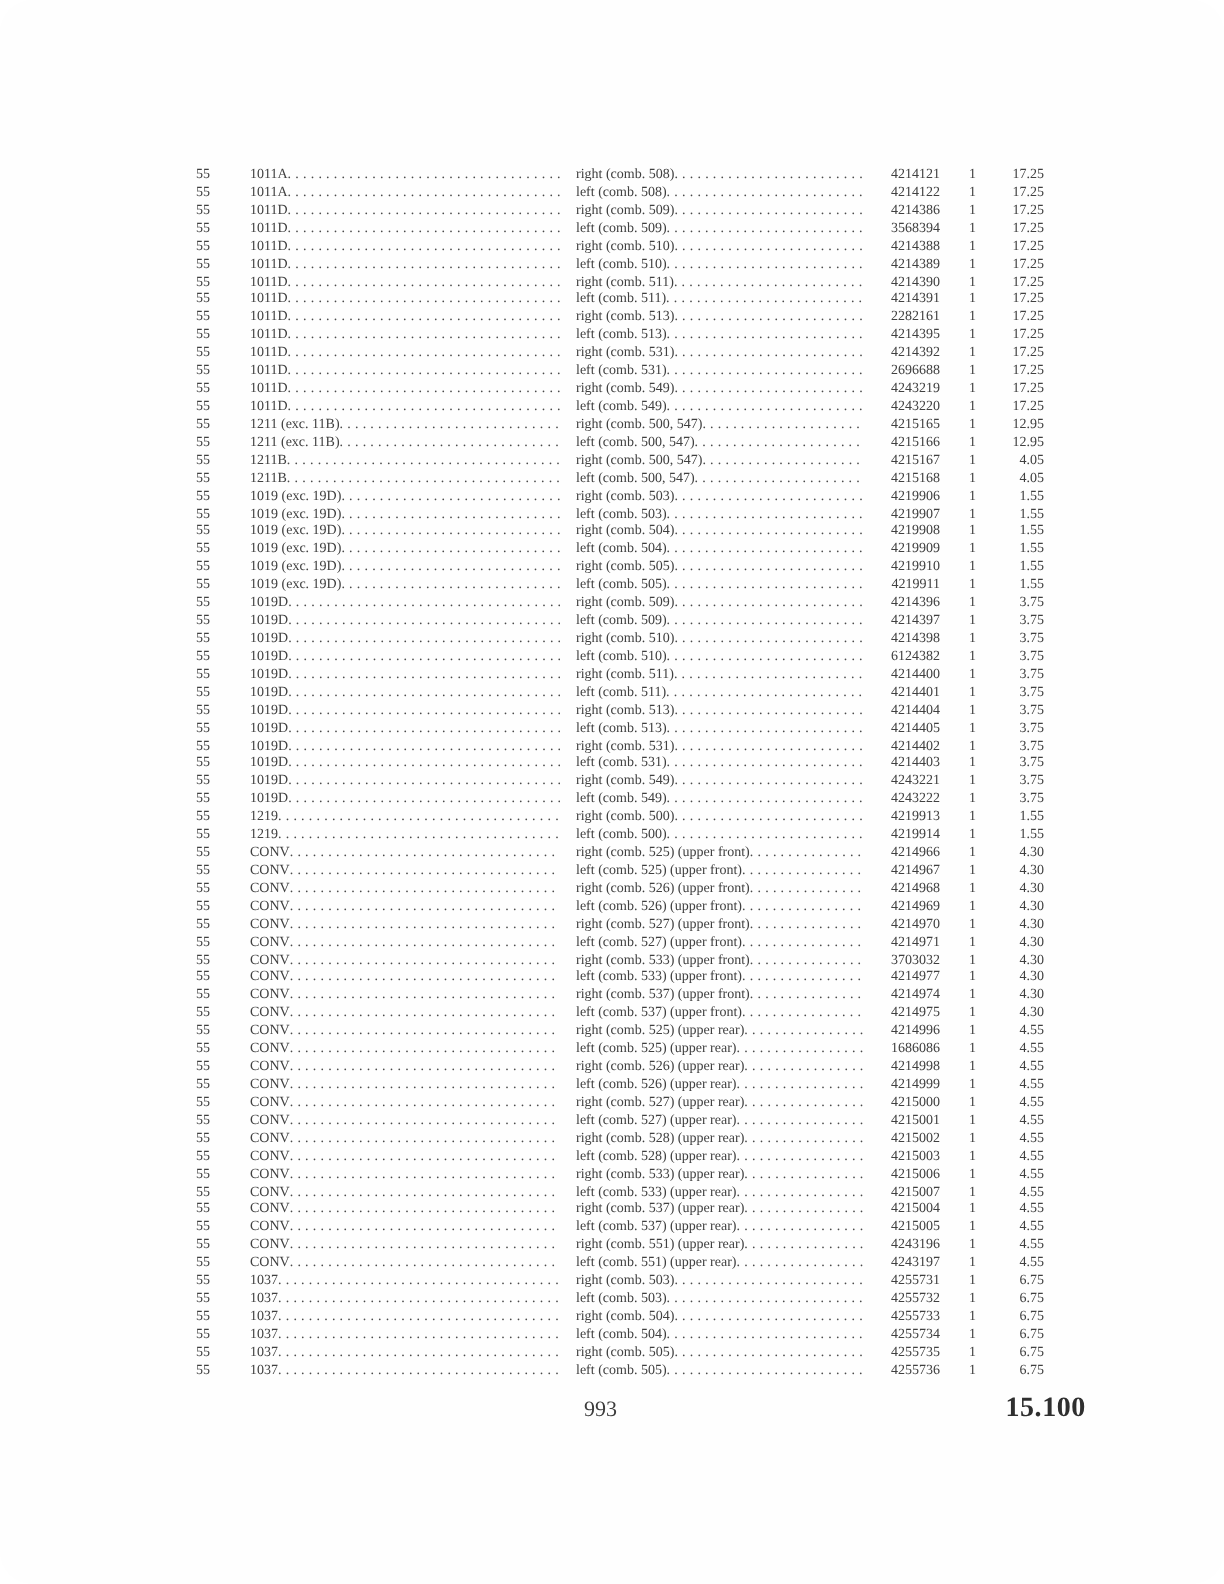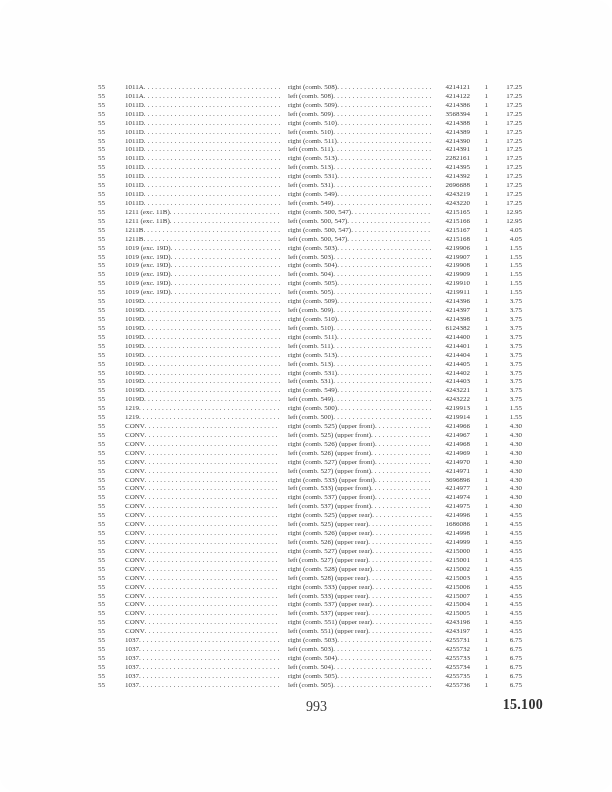--- a/index.html
+++ b/index.html
@@ -70,23 +70,23 @@
     flex: none;
     text-align: right;
   }
   .c-price {
     width: 34px;
     flex: none;
     text-align: right;
   }
   .footer-page {
     position: absolute;
-    left: 306px;
+    left: 292px;
     top: 699px;
-    font-size: 14px;
+    font-size: 11px;
     color: #3c3c3c;
   }
   .footer-section {
     position: absolute;
     right: 69px;
     top: 697px;
     font-size: 14px;
     font-weight: bold;
     letter-spacing: 0.3px;
     color: #2f2f2f;
@@ -717,21 +717,21 @@
       <div class="row">
       <span class="c-model">55</span>
       <span class="c-name">
           <span>CONV</span>
           <span class="dots"></span>
         </span>
       <span class="c-desc">
           <span>right (comb. 533) (upper front)</span>
           <span class="dots"></span>
         </span>
-      <span class="c-part">3696896</span>
+      <span class="c-part">3703032</span>
       <span class="c-qty">1</span>
       <span class="c-price">4.30</span>
     </div>
       <div class="row">
       <span class="c-model">55</span>
       <span class="c-name">
           <span>CONV</span>
           <span class="dots"></span>
         </span>
       <span class="c-desc">

